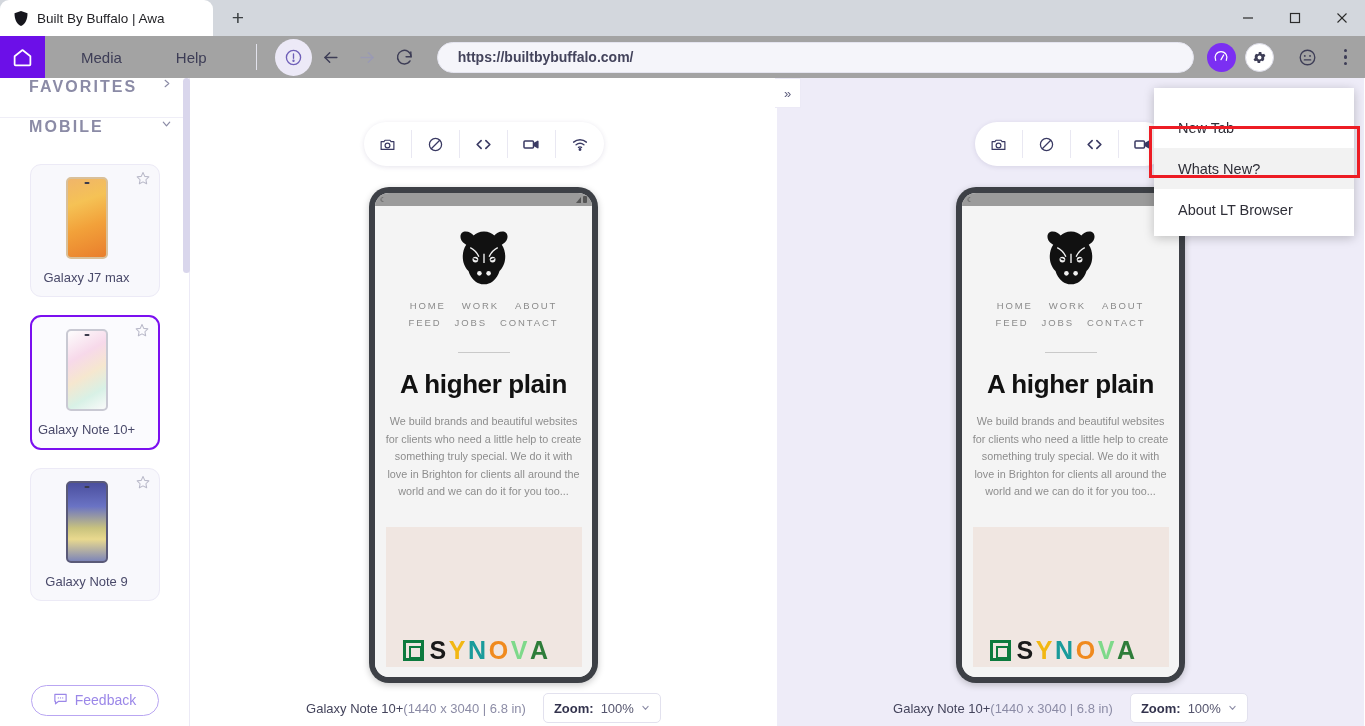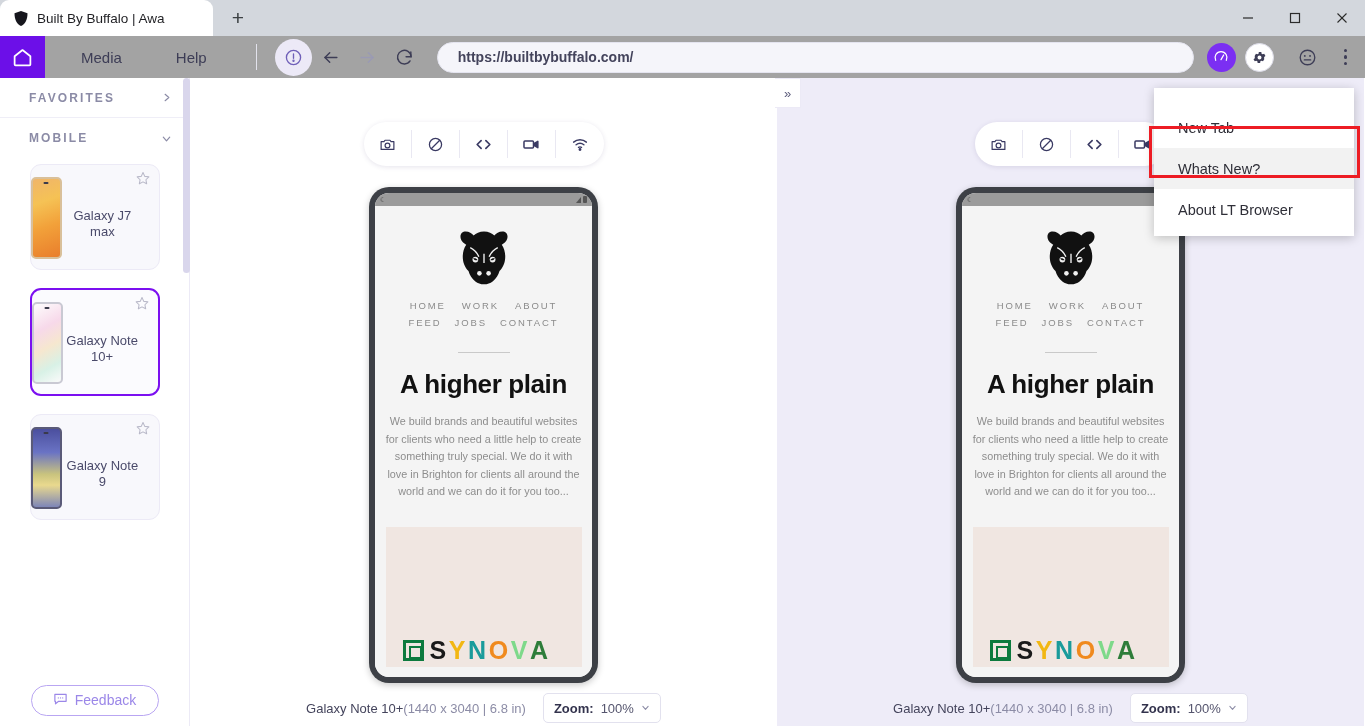--- a/index.html
+++ b/index.html
@@ -110,33 +110,33 @@
     flex: 1; border: 0; outline: 0; background: transparent;
     font-size: 12.5px; color: #44445c; font-family: inherit;
   }
   .searchrow input::placeholder { color: #9b9bb1; }
   .collapse-btn {
     width: 25px; height: 27px; background: #e6e3f5;
     display: flex; align-items: center; justify-content: center;
     color: #5b4a9e; font-size: 13px;
   }
   .seccaption {
-    height: 40px; display: flex; align-items: center;
+    height: 40px; display: flex; 
     justify-content: space-between; padding: 0 17px 0 29px;
-    font-size: 12px; letter-spacing: 2.1px; color: #8b8ba6;
+    font-size: 16px; letter-spacing: 2.1px; color: #8b8ba6;
     font-weight: 600; border-bottom: 1px solid #efeef7;
   }
   .seccaption.mobile { border-bottom: 0; }
   .chev { color: #8b8ba6; font-size: 12px; display: flex; }
   .devlist { flex: 1; overflow: hidden; padding: 6px 0 0 0; position: relative; }
   .devcard {
     position: relative; width: 130px; margin: 0 auto 18px auto;
     background: #f8f8fc; border: 1px solid #eceaf6; border-radius: 11px;
     padding: 12px 16px 10px 0;
-    display: flex; flex-direction: row; align-items: center;
+    display: flex; flex-direction: column; align-items: center;
   }
   .devcard.selected {
     border: 2px solid #7b0ff0; background: #fbfbfe;
   }
   .devstar {
     position: absolute; top: 6px; right: 9px; color: #b9b9c9;
     width: 14px; height: 14px;
   }
   .devthumb { width: 42px; height: 82px; border-radius: 5px; overflow: hidden; position: relative; }
   .devname {

